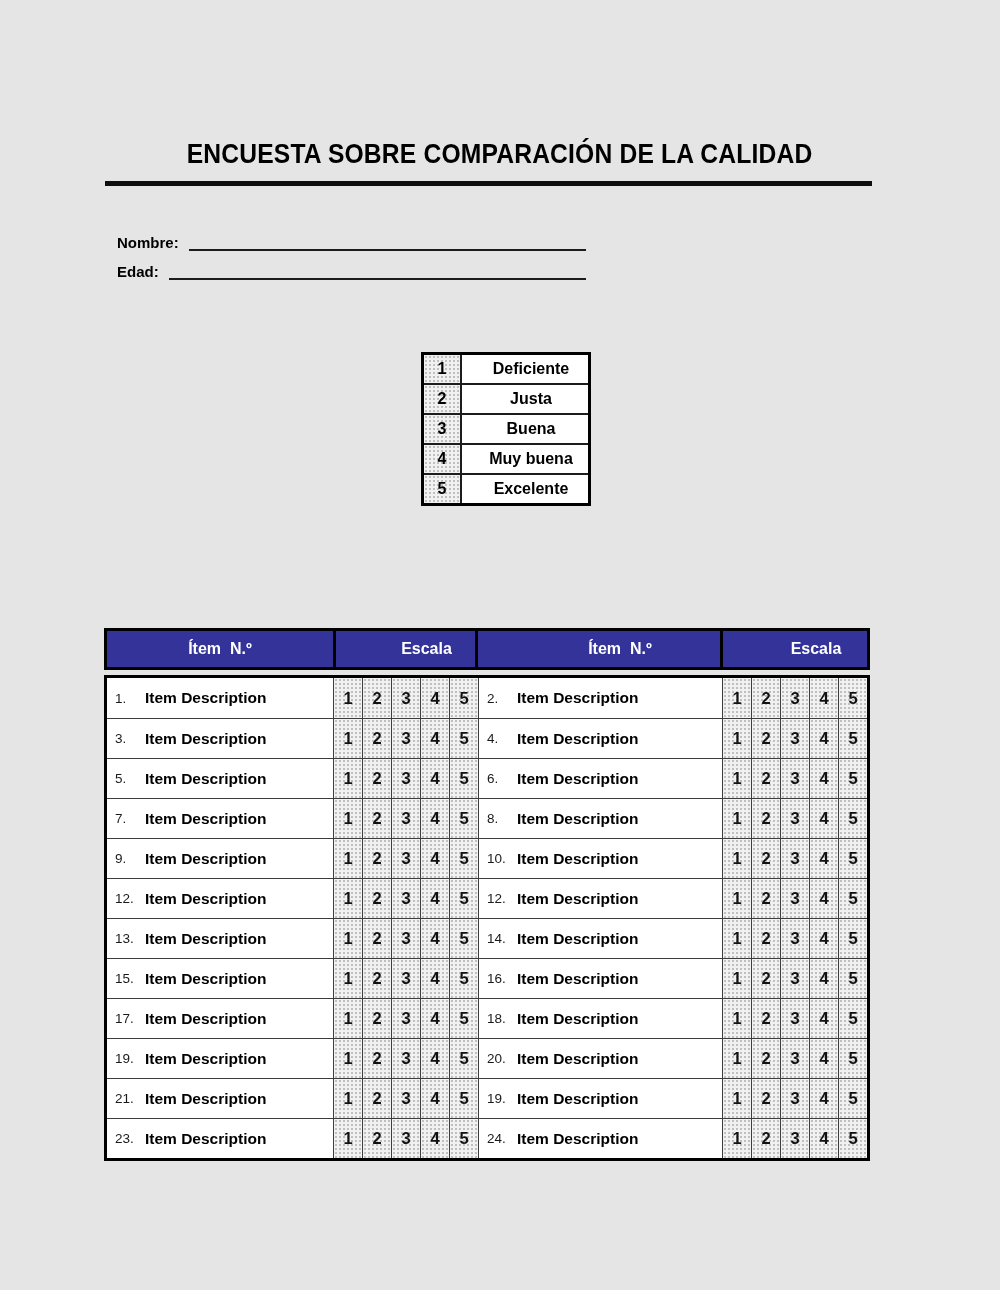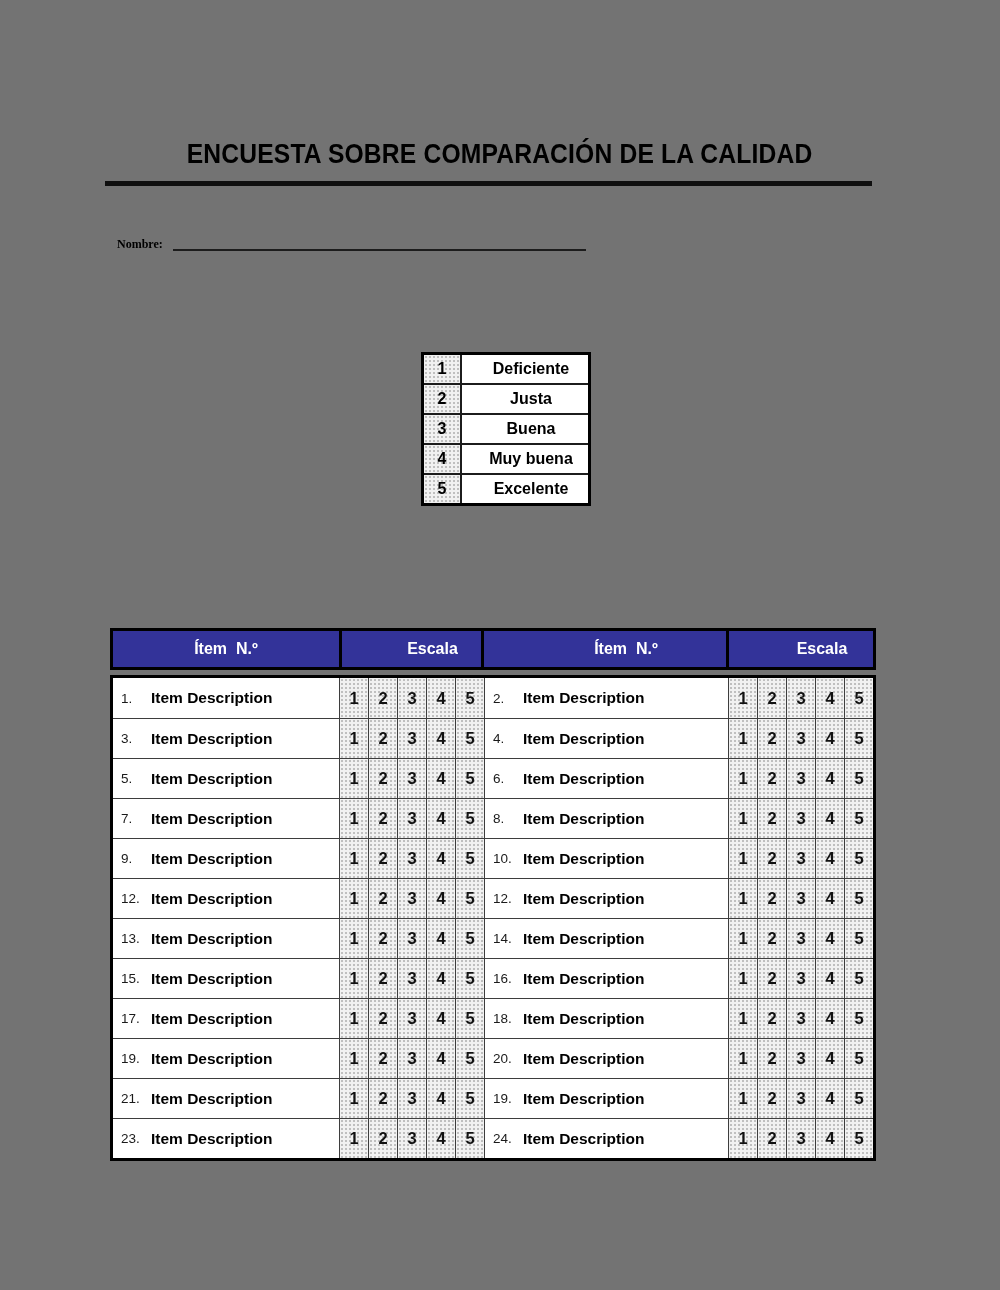--- a/index.html
+++ b/index.html
@@ -1,28 +1,28 @@
 <!DOCTYPE html>
 <html><head>
 <meta charset="utf-8">
 <style>
   html,body{margin:0;padding:0;background:#fff;}
-  .page{position:relative;width:1000px;height:1290px;background:#737373;
+  .page{position:relative;width:1000px;height:1290px;background:#e5e5e5;
         font-family:"Liberation Sans",sans-serif;color:#000;overflow:hidden;}
 
   
   .title-wrap{position:absolute;top:138px;left:0;width:100%;display:flex;justify-content:center;}
   .doc-title{margin:0;font-size:28px;font-weight:700;white-space:nowrap;
              transform:scaleX(0.88);transform-origin:center;letter-spacing:.2px;}
   .title-rule{position:absolute;top:181px;left:105px;width:767px;height:5px;background:#0f0f0f;}
 
   
   .form-fields{position:absolute;top:229px;left:117px;width:469px;}
   .form-field{display:flex;align-items:flex-end;height:22px;margin-bottom:7px;}
-  .form-label{font-size:12px;font-weight:700;padding-right:10px;line-height:1.1;font-family:Liberation Serif, serif;}
+  .form-label{font-size:15px;font-weight:700;padding-right:10px;line-height:1.1;}
   .form-line{flex:1;border-bottom:2px solid #1c1c1c;height:18px;}
 
   
   .dotgrid{background-color:#f1f1f1;
            background-image:radial-gradient(circle,#bfbfbf .9px,transparent 1.1px);
            background-size:4px 4px;}
 
   
   .legend{position:absolute;top:352px;left:421px;border:3px solid #000;background:#fff;}
   .legend-row{display:flex;height:28px;}
@@ -30,21 +30,21 @@
   .legend-num{width:36px;border-right:2px solid #1c1c1c;display:flex;align-items:center;
               justify-content:center;font-weight:700;font-size:16px;}
   .legend-label{width:114px;display:flex;align-items:center;justify-content:center;
                 font-weight:700;font-size:16px;margin-left:12px;}
 
   
   .instructions{position:absolute;top:544px;left:117px;width:780px;margin:0;
                 font-size:15px;line-height:19.5px;white-space:pre-line;color:#0c0c0c;}
 
   
-  .survey{position:absolute;top:628px;left:110px;width:766px;}
+  .survey{position:absolute;top:628px;left:104px;width:766px;}
   .survey-header{display:flex;height:42px;border:3px solid #000;box-sizing:border-box;background:#000;}
   .hcell{background:#333399;color:#fff;font-weight:700;font-size:16px;display:flex;
          align-items:center;justify-content:center;white-space:pre;box-sizing:border-box;}
   .hcell + .hcell{border-left:3px solid #000;padding-left:42px;}
   .hc0{width:226px;} .hc1{width:142px;} .hc2{width:245px;} .hc3{flex:1;}
 
   .survey-body{margin-top:5px;border:3px solid #000;box-sizing:border-box;background:#fff;}
   .survey-row{display:flex;height:40px;box-sizing:border-box;}
   .survey-row + .survey-row{border-top:1px solid #3d3d3d;}
   .item-cell{display:flex;align-items:center;box-sizing:border-box;padding-left:8px;background:#fff;}
@@ -63,20 +63,24 @@
   <div class="title-wrap">
     <h1 class="doc-title">ENCUESTA SOBRE COMPARACIÓN DE LA CALIDAD</h1>
   </div>
   <div class="title-rule"></div>
 
   <div class="form-fields">
     <div class="form-field">
       <span class="form-label">Nombre:</span>
       <span class="form-line"></span>
     </div>
+    <div class="form-field">
+      <span class="form-label">Edad:</span>
+      <span class="form-line"></span>
+    </div>
   </div>
 
   <div class="legend" id="legend">
       <div class="legend-row">
         <div class="legend-num dotgrid">1</div>
         <div class="legend-label">Deficiente</div>
       </div>
       <div class="legend-row">
         <div class="legend-num dotgrid">2</div>
         <div class="legend-label">Justa</div>

